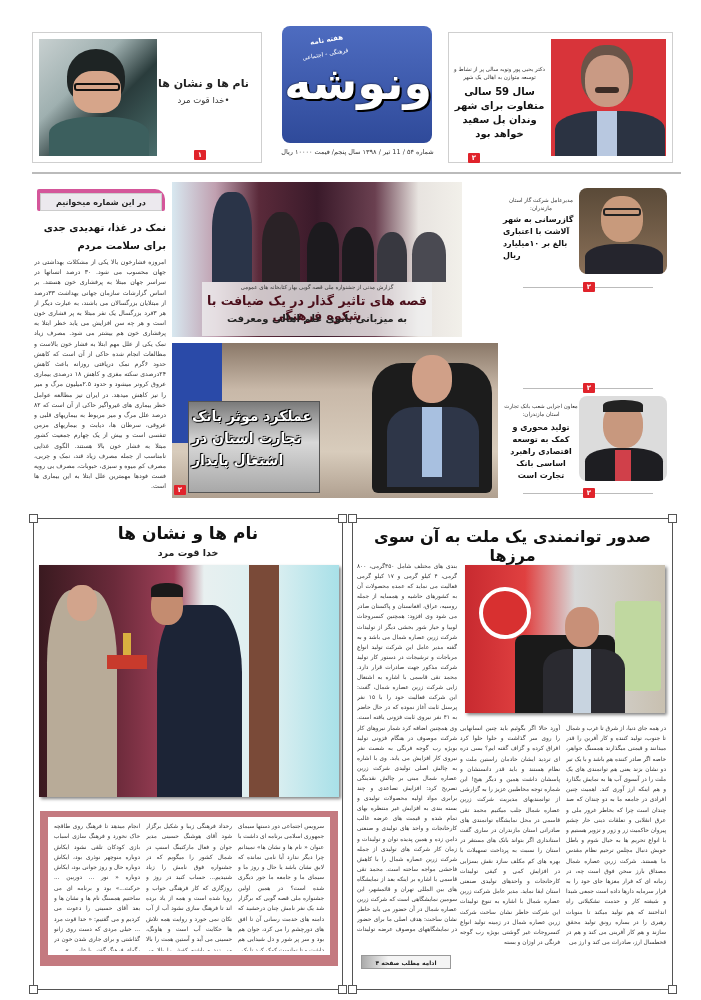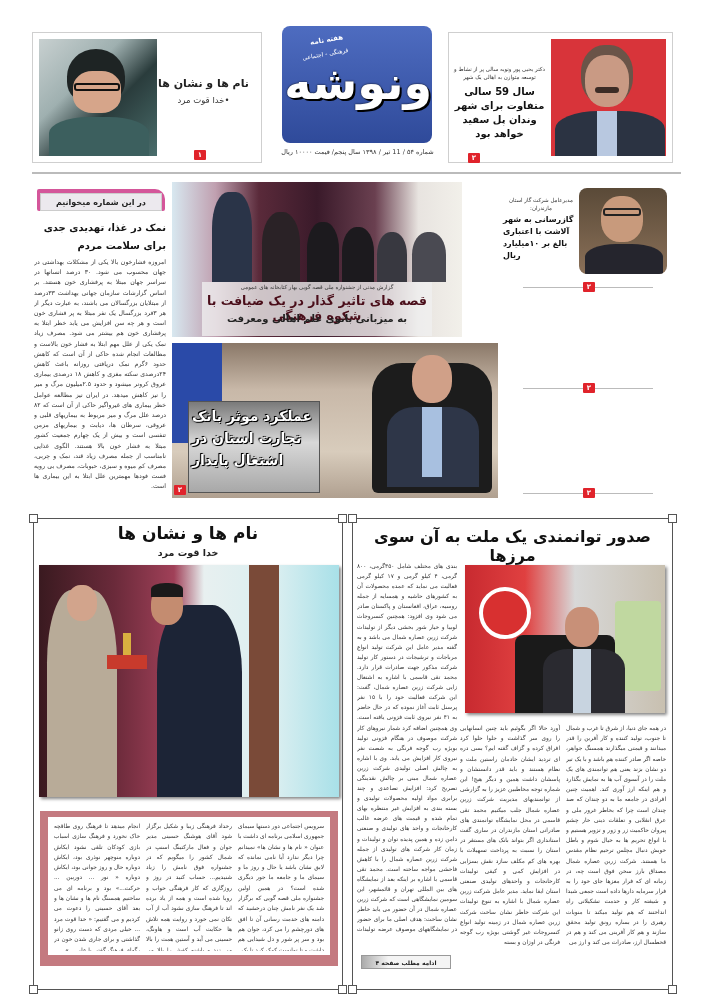--- a/index.html
+++ b/index.html
@@ -95,20 +95,30 @@
     </div>
     <div class="abs" style="left:0;top:14px;width:76px;font-size:5.5px;line-height:8px;text-align:center;color:#333;">مدیرعامل شرکت گاز استان مازندران:</div>
     <div class="abs" style="left:0;top:32px;width:76px;font-size:8px;line-height:12px;font-weight:bold;text-align:left;color:#111;">گازرسانی به شهر آلاشت با اعتباری بالغ بر ۱۰میلیارد ریال</div>
   </div>
   <div class="badgeline" style="left:20px;width:130px;top:105px;"></div>
   <span class="abs badge" style="left:80px;top:100px;">۲</span>
 
   <div class="badgeline" style="left:20px;width:130px;top:206px;"></div>
   <span class="abs badge" style="left:80px;top:201px;">۲</span>
 
+  <div class="abs" style="left:0;top:214px;width:170px;height:100px;">
+    <div class="abs photo" style="right:6px;top:0;width:88px;height:85px;border-radius:8px;background:#dcdcdc;">
+      <div class="abs" style="left:24px;top:6px;width:40px;height:46px;border-radius:45%;background:#c8987e;"></div>
+      <div class="abs" style="left:24px;top:4px;width:40px;height:12px;border-radius:45% 45% 0 0;background:#222;"></div>
+      <div class="abs" style="left:6px;top:52px;width:78px;height:33px;border-radius:40% 40% 0 0;background:#1e1e22;"></div>
+      <div class="abs" style="left:36px;top:54px;width:16px;height:31px;background:#d0404a;"></div>
+    </div>
+    <div class="abs" style="left:0;top:6px;width:76px;font-size:5.5px;line-height:8px;text-align:center;color:#333;">معاون اجرایی شعب بانک تجارت استان مازندران:</div>
+    <div class="abs" style="left:0;top:26px;width:76px;font-size:8px;line-height:12px;font-weight:bold;text-align:center;color:#111;">تولید محوری و کمک به توسعه اقتصادی راهبرد اساسی بانک تجارت است</div>
+  </div>
   <div class="badgeline" style="left:20px;width:130px;top:311px;"></div>
   <span class="abs badge" style="left:80px;top:306px;">۲</span>
 </div>
 
 <div class="abs frame" style="left:33px;top:518px;width:310px;height:472px;">
   <div class="corner" style="left:-5px;top:-5px;"></div>
     <div class="corner" style="right:-5px;top:-5px;"></div>
   <div class="corner" style="left:-5px;bottom:-5px;"></div>
     <div class="corner" style="right:-5px;bottom:-5px;"></div>
   <div class="abs" style="left:0;right:0;top:4px;text-align:center;font-size:17px;font-weight:bold;color:#111;">نام ها و نشان ها</div>

